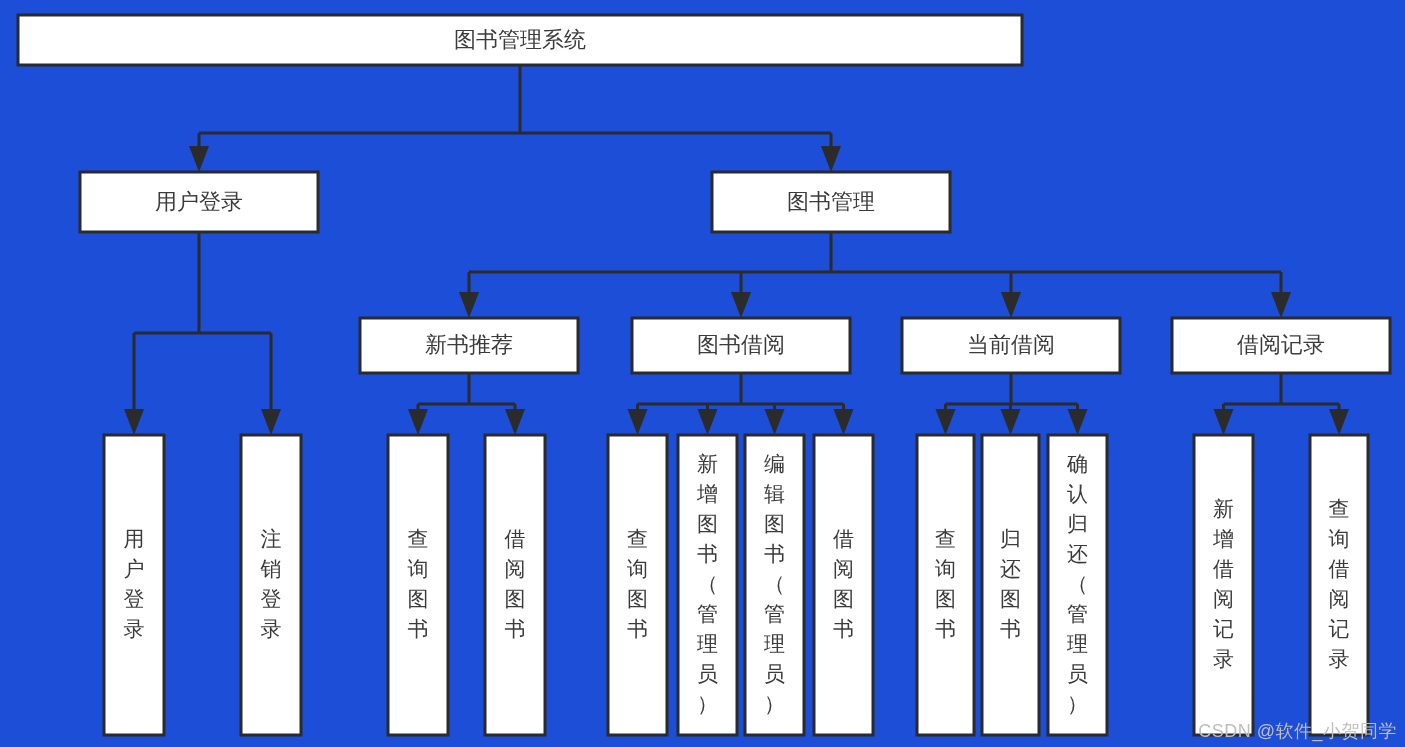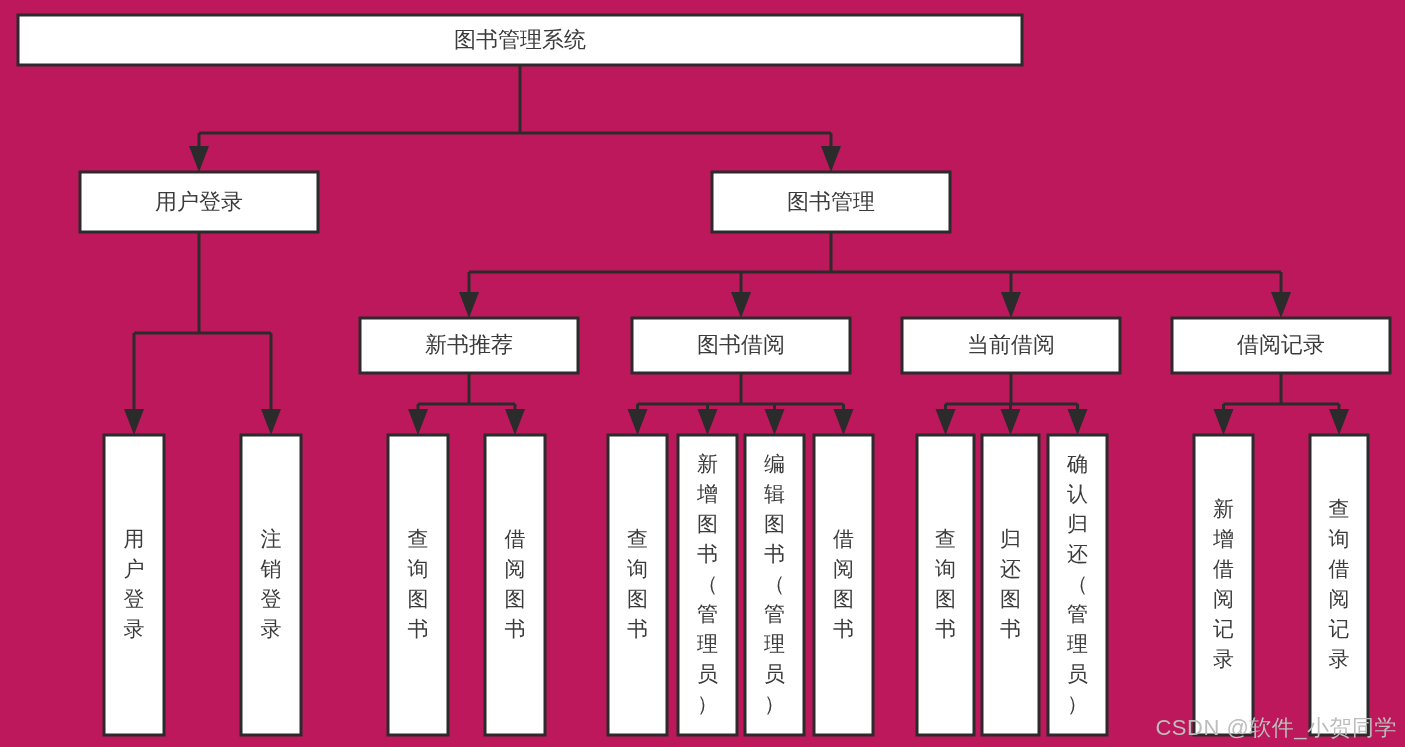--- a/index.html
+++ b/index.html
@@ -1,34 +1,34 @@
 <!DOCTYPE html>
 <html><head>
 <meta charset="utf-8">
 <style>
   html,body{margin:0;padding:0;background:#ffffff;}
   body{
     font-family:"Liberation Sans","DejaVu Sans",sans-serif;
     width:1405px;height:747px;overflow:hidden;
   }
-  #stage{position:relative;width:1405px;height:747px;background:#be185d;text-decoration:underline;}
+  #stage{position:relative;width:1405px;height:747px;background:#1d4ed8;text-decoration:underline;}
   svg#diagram{position:absolute;left:0;top:0;width:1405px;height:747px;}
   .node-rect{fill:#ffffff;stroke:#2b2b2b;stroke-width:3;}
   .conn{stroke:#2b2b2b;stroke-width:3;fill:none;stroke-linecap:butt;}
   .arrowhead{fill:#2b2b2b;stroke:none;}
   .node-label{
     font-family:"Liberation Sans","DejaVu Sans",sans-serif;
     fill:#3b3b3b;font-size:22px;
     dominant-baseline:middle;text-anchor:middle;
   }
   .node-label.vert{font-size:21px;}
   .watermark{
     position:absolute;right:8px;bottom:4px;
     font-family:"Liberation Sans","DejaVu Sans",sans-serif;
-    font-size:22px;color:#bdbdbd;white-space:nowrap;
+    font-size:18px;color:#bdbdbd;white-space:nowrap;
     letter-spacing:.5px;pointer-events:none;
   }
 </style>
 </head>
 <body>
 
 <div id="stage">
   <svg id="diagram" viewBox="0 0 1405 747">
     <g id="edges-layer">
         <g>

